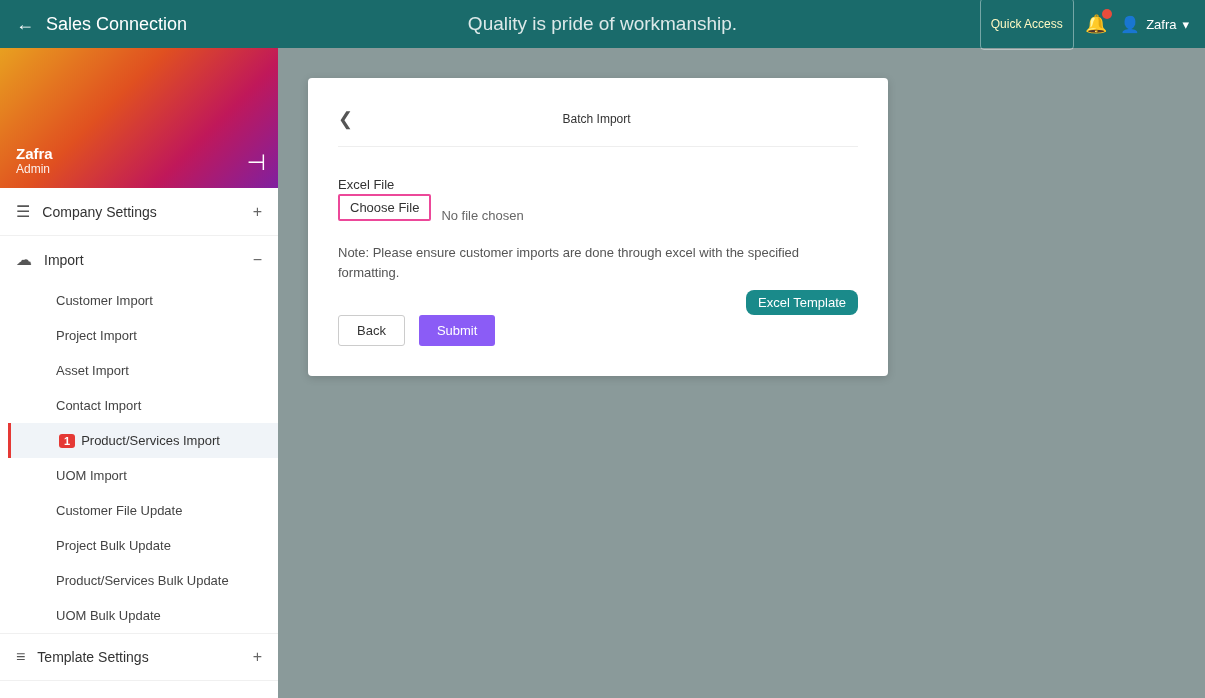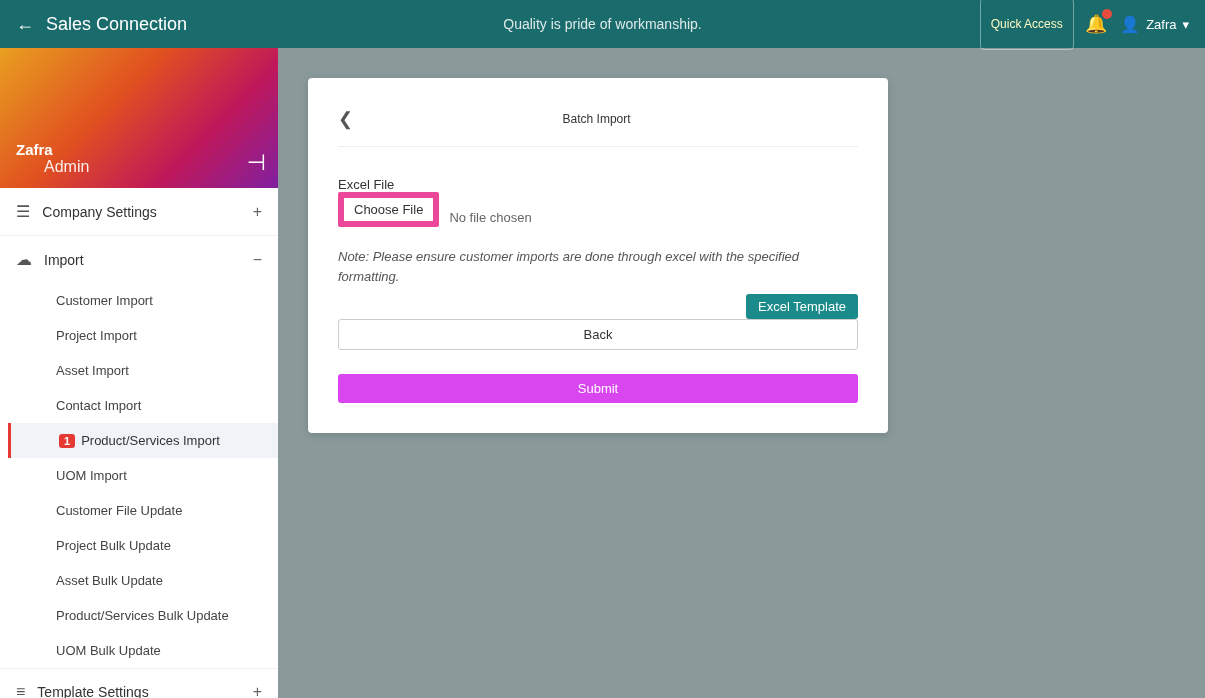--- a/index.html
+++ b/index.html
@@ -27,21 +27,21 @@
       align-items: center;
     }
     .header-logo {
       color: white;
       font-size: 18px;
       font-weight: normal;
       margin-right: auto;
     }
     .header-tagline {
       color: rgba(255,255,255,0.85);
-      font-size: 14px;
+      font-size: 19px;
       position: absolute;
       left: 50%;
       transform: translateX(-50%);
     }
     .header-right {
       display: flex;
       align-items: center;
       gap: 12px;
     }
     .header-quick-access {
@@ -107,23 +107,22 @@
     }
     .sidebar-profile-text {
       color: white;
       z-index: 2;
     }
     .sidebar-profile-name {
       font-size: 15px;
       font-weight: bold;
     }
     .sidebar-profile-role {
-      font-size: 16px;
+      font-size: 12px;
       opacity: 0.9;
-      margin-left: 28px;
     }
     .sidebar-logout-btn {
       position: absolute;
       right: 12px;
       bottom: 12px;
       color: white;
       font-size: 22px;
       cursor: pointer;
       background: none;
       border: none;
@@ -237,69 +236,67 @@
       margin-bottom: 0;
       display: block;
     }
     .file-input-row {
       display: flex;
       align-items: center;
       gap: 10px;
     }
     .choose-file-btn {
       background: white;
-      border: 6px solid #ec4899;
+      border: 2px solid #ec4899;
       border-radius: 2px;
       padding: 4px 10px;
       font-size: 13px;
       cursor: pointer;
       color: #333;
     }
     .file-name-text {
       font-size: 13px;
       color: #666;
       margin-top: 16px;
     }
 
     .note-text {
       font-size: 13px;
       color: #555;
       margin-top: 20px;
       margin-bottom: 8px;
       line-height: 1.5;
-      font-style: italic;
     }
     .excel-template-btn {
       background: #1a8a8a;
       color: white;
       border: none;
-      border-radius: 3px;
+      border-radius: 8px;
       padding: 5px 12px;
       font-size: 13px;
       cursor: pointer;
       float: right;
     }
     .form-actions {
       display: flex;
-      gap: 24px;
+      gap: 14px;
       margin-top: 30px;
       clear: both;
-      flex-direction: column;
     }
     .btn-back {
       background: white;
       border: 1px solid #ccc;
       border-radius: 3px;
       padding: 7px 18px;
       font-size: 13px;
       cursor: pointer;
       color: #333;
     }
     .btn-submit {
-      background: #d946ef;
+      background: #8b5cf6;
       color: white;
       border: none;
       border-radius: 3px;
       padding: 7px 18px;
       font-size: 13px;
       cursor: pointer;
     }
   </style>
 </head>
 <body>
@@ -369,23 +366,20 @@
           <div class="sidebar-item">
             <span>UOM Import</span>
           </div>
           <div class="sidebar-item">
             <span>Customer File Update</span>
           </div>
           <div class="sidebar-item">
             <span>Project Bulk Update</span>
           </div>
           <div class="sidebar-item">
-            <span>Asset Bulk Update</span>
-          </div>
-          <div class="sidebar-item">
             <span>Product/Services Bulk Update</span>
           </div>
           <div class="sidebar-item">
             <span>UOM Bulk Update</span>
           </div>
         </div>
       </div>
 
       <div class="sidebar-section">
         <div class="sidebar-section-header">

